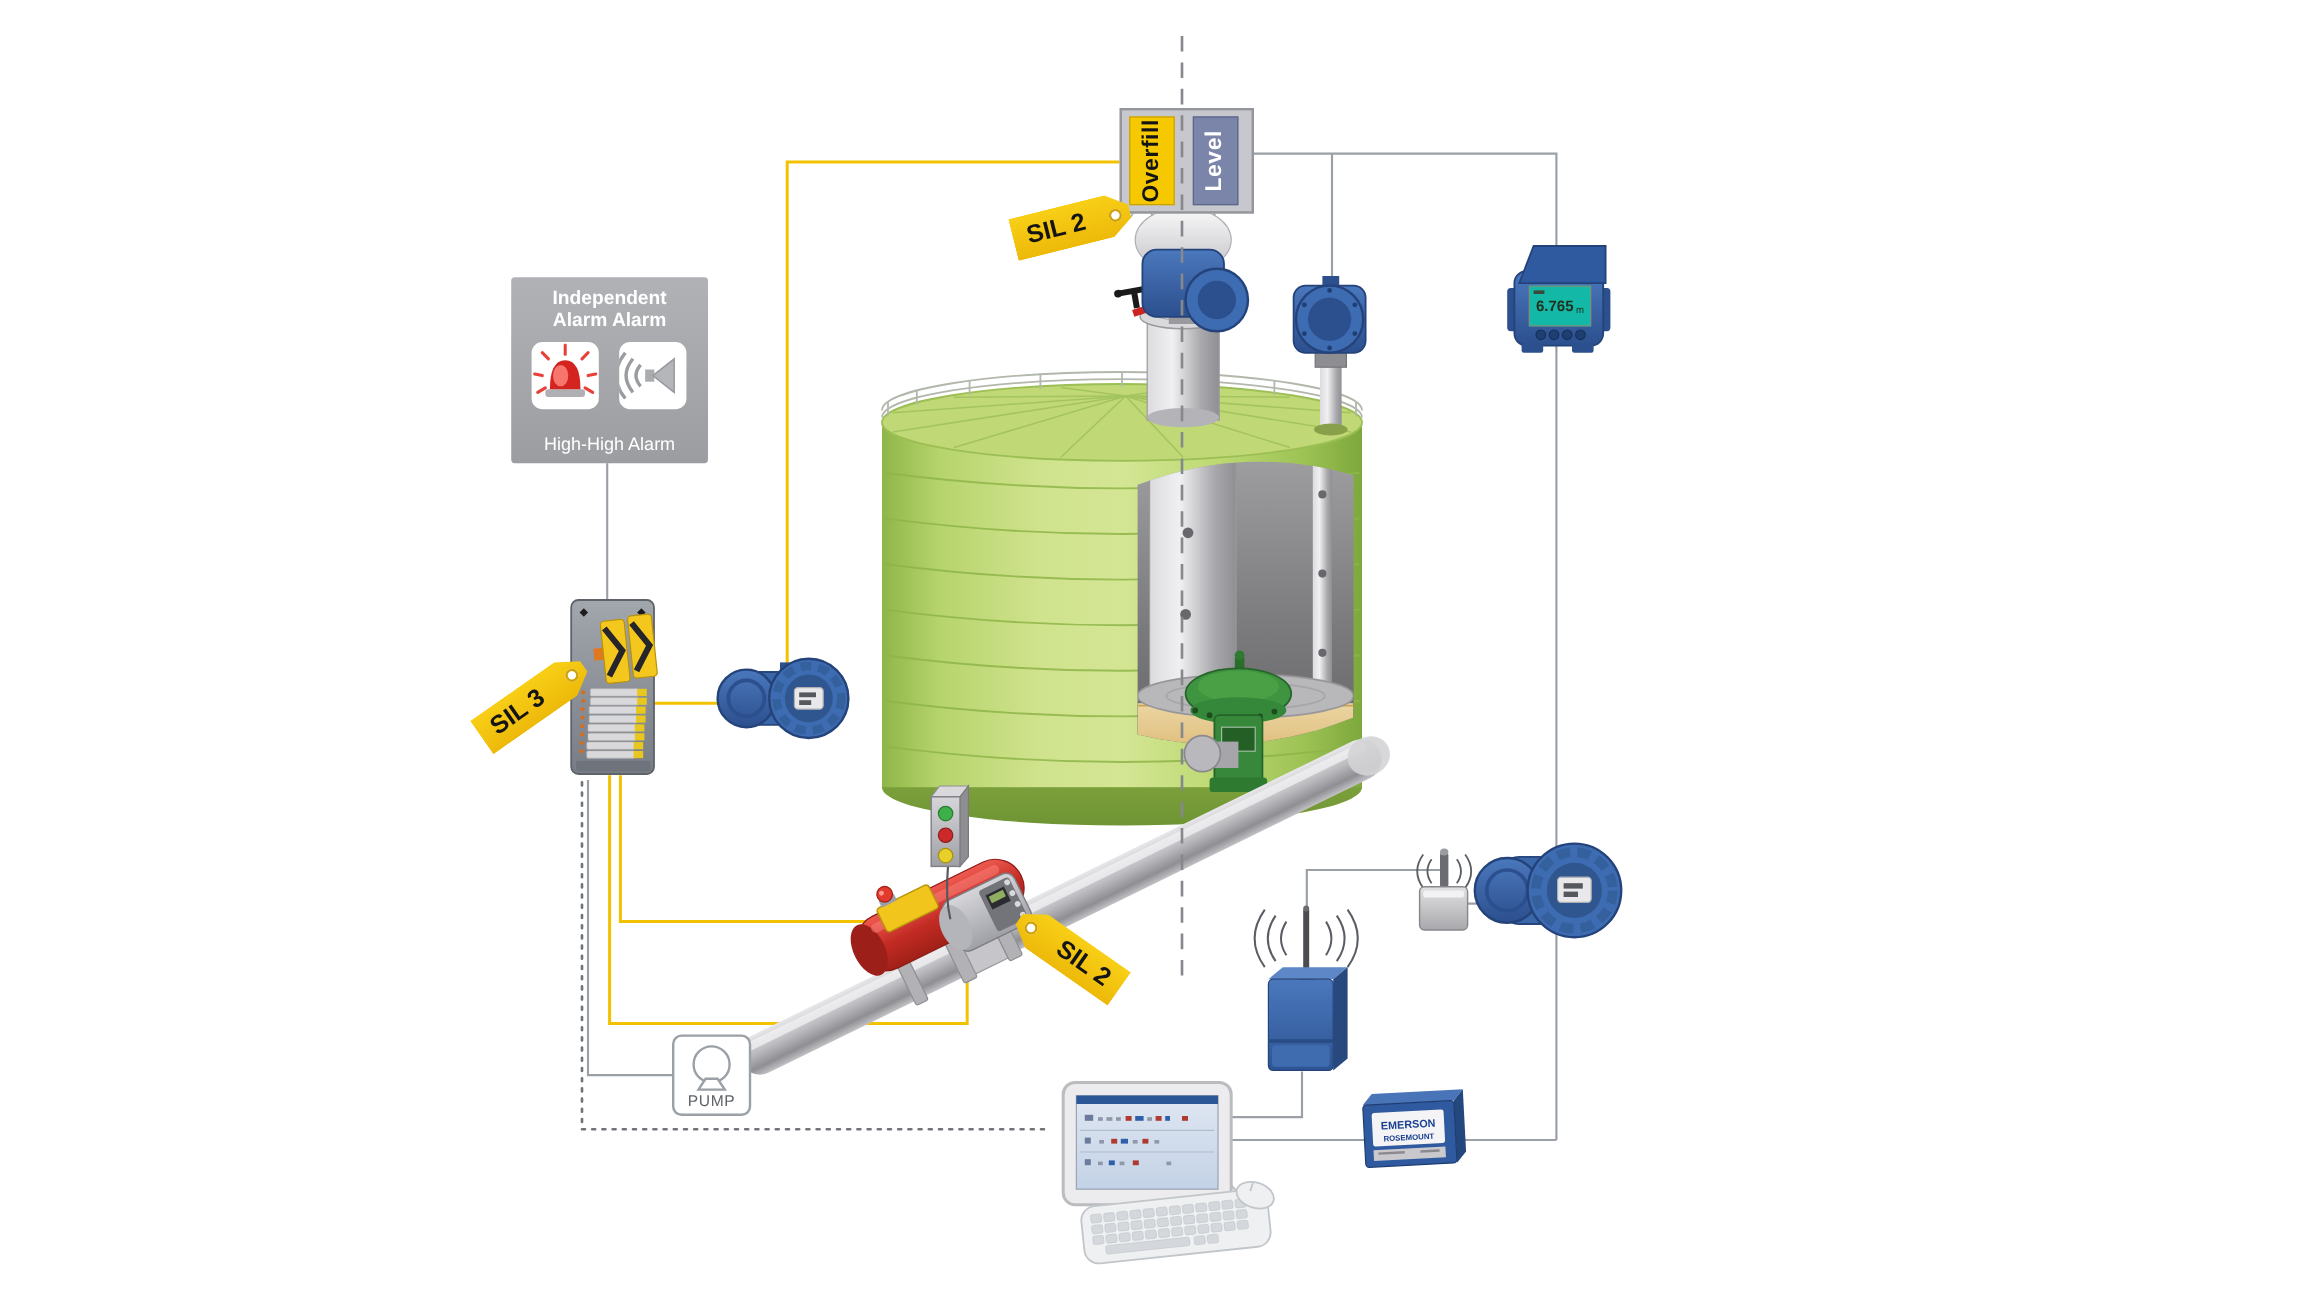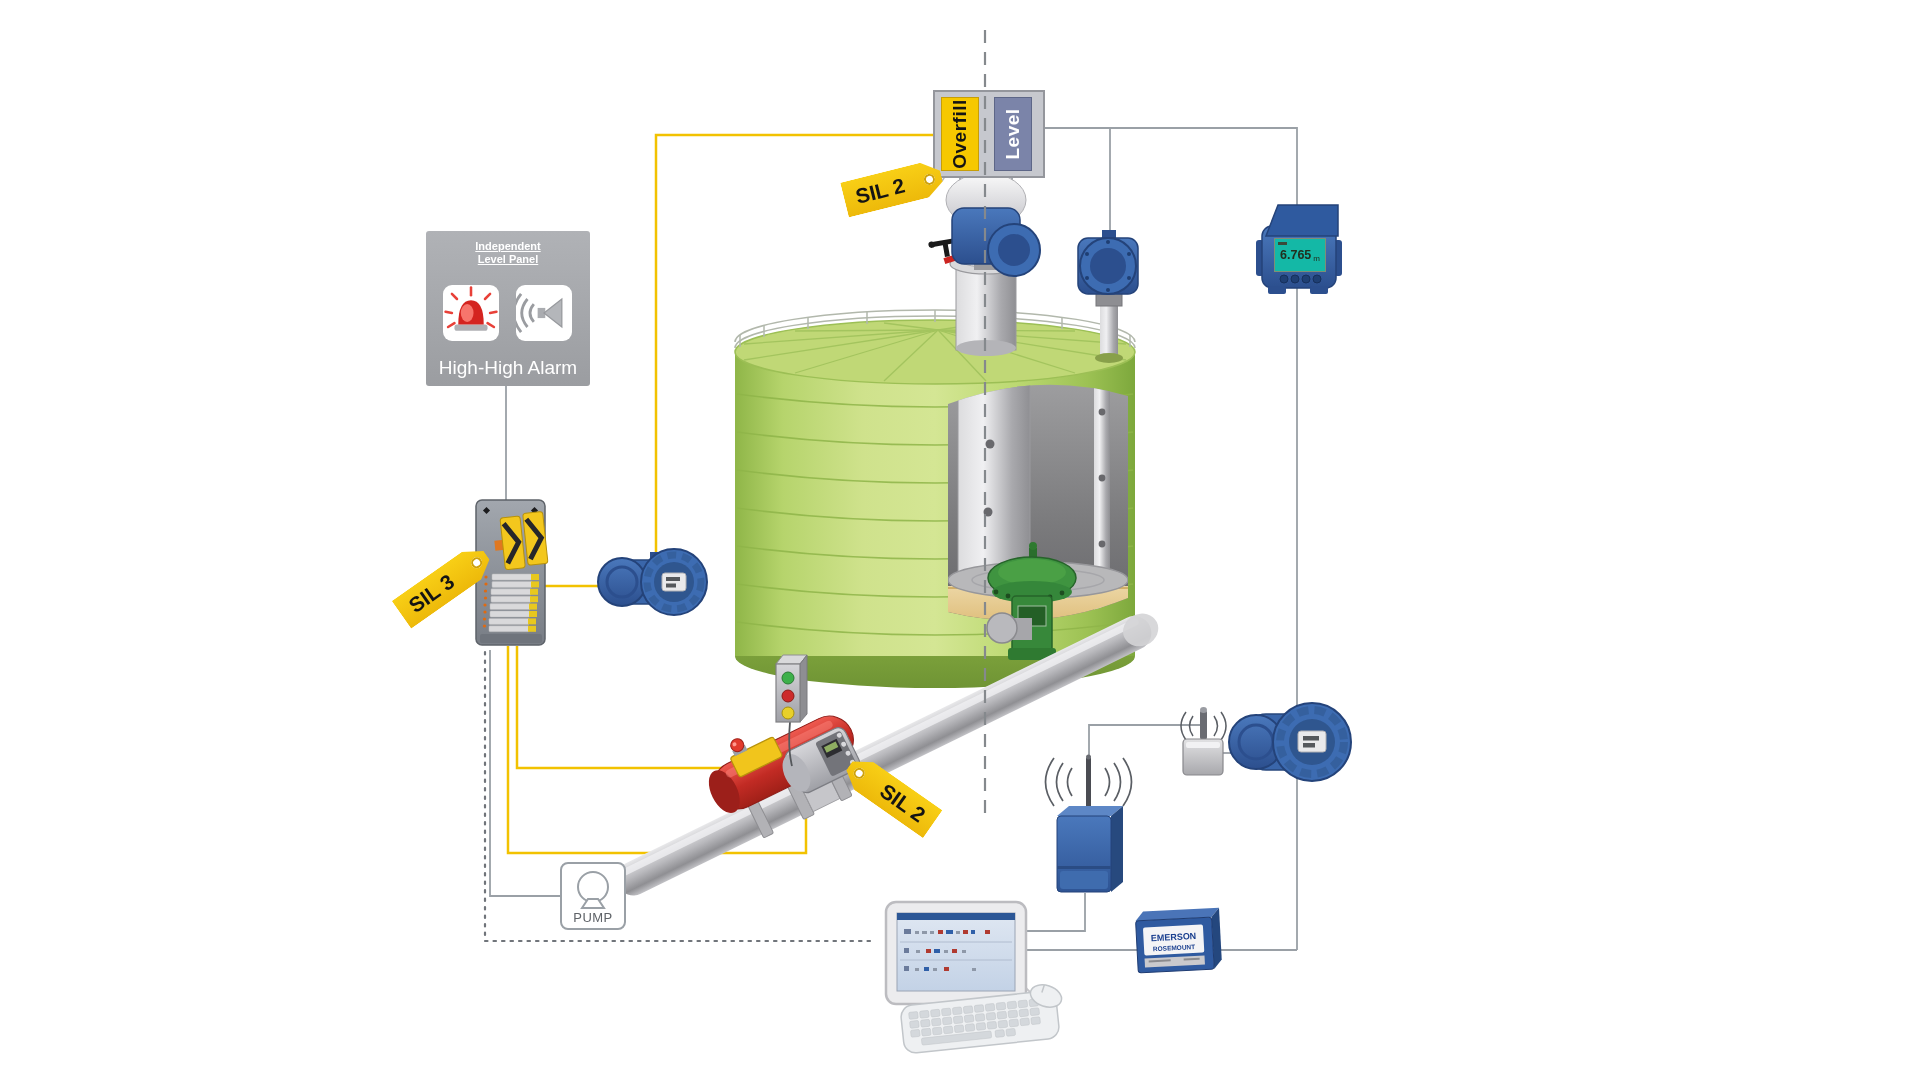--- a/index.html
+++ b/index.html
@@ -20,25 +20,25 @@
   .tag-right{clip-path:polygon(0 0,82% 0,100% 35%,100% 65%,82% 100%,0 100%);justify-content:flex-start;padding-left:12px;}
   .tag-right .hole{right:7px;top:50%;margin-top:-5.5px;}
   .tag-left{clip-path:polygon(18% 0,100% 0,100% 100%,18% 100%,0 65%,0 35%);justify-content:flex-end;padding-right:12px;}
   .tag-left .hole{left:7px;top:50%;margin-top:-5.5px;}
   #tag-top{left:843px;top:170px;width:88px;height:36px;transform:rotate(-14deg);}
   #tag-logic{left:392px;top:568px;width:92px;height:34px;transform:rotate(-35deg);}
   #tag-valve{left:840px;top:778px;width:90px;height:34px;transform:rotate(35deg);}
   
   #alarm-panel{left:426px;top:231px;width:164px;height:155px;background:linear-gradient(180deg,#b0b2b6,#9b9da1);
                border-radius:3px;z-index:10;color:#ffffff;text-align:center;}
-  #alarm-panel .t{font-size:11px;font-weight:bold;line-height:1.18;text-decoration:underline;}
+  #alarm-panel .t{font-size:16px;font-weight:bold;line-height:1.18;}
   #alarm-panel .t1{margin-top:9px;}
   .alarm-icon{position:absolute;width:56px;height:56px;background:#ffffff;border-radius:9px;top:54px;}
   #beacon-tile{left:17px;} #horn-tile{left:90px;}
-  #alarm-sub{position:absolute;bottom:7px;width:100%;font-size:19px;}
+  #alarm-sub{position:absolute;bottom:7px;width:100%;font-size:15px;}
   
   #pump-box{left:560px;top:862px;width:66px;height:68px;background:#ffffff;border:2px solid #9aa0a6;border-radius:8px;z-index:10;text-align:center;box-sizing:border-box;}
   #pump-box .lbl{font-size:13px;color:#5f6368;letter-spacing:.5px;margin-top:-2px;}
   
   #lcd{left:1274px;top:238px;width:52px;height:34px;background:#14b8a6;border:1px solid #7e8e76;z-index:10;
        display:flex;align-items:center;justify-content:center;color:#22301f;font-weight:bold;font-size:12.5px;box-sizing:border-box;}
   #lcd .u{font-size:8px;font-weight:normal;margin-left:2px;margin-top:6px;}
   #lcd::before{content:"";position:absolute;left:3px;top:3px;width:9px;height:3px;background:#3a4a3a;}
   
   #overlay-svg{left:0;top:0;z-index:20;pointer-events:none;}
@@ -547,21 +547,21 @@
   <span>SIL 3</span>
   <span class="hole"></span>
 </div>
 <div class="abs tag tag-left" id="tag-valve">
   <span>SIL 2</span>
   <span class="hole"></span>
 </div>
 
 <div class="abs" id="alarm-panel">
   <div class="t t1">Independent</div>
-  <div class="t">Level Panel</div>
+  <div class="t">Alarm Alarm</div>
   <div class="alarm-icon" id="beacon-tile">
     <svg width="56" height="56" viewBox="0 0 44 44">
       <g stroke="#e84038" stroke-width="2" stroke-linecap="round">
         <line x1="22" y1="8" x2="22" y2="2"></line>
             <line x1="11" y1="11" x2="7" y2="7"></line>
             <line x1="33" y1="11" x2="37" y2="7"></line>
         <line x1="7" y1="22" x2="2" y2="21"></line>
             <line x1="37" y1="22" x2="42" y2="21"></line>
         <line x1="9" y1="30" x2="4" y2="33"></line>
             <line x1="35" y1="30" x2="40" y2="33"></line>

